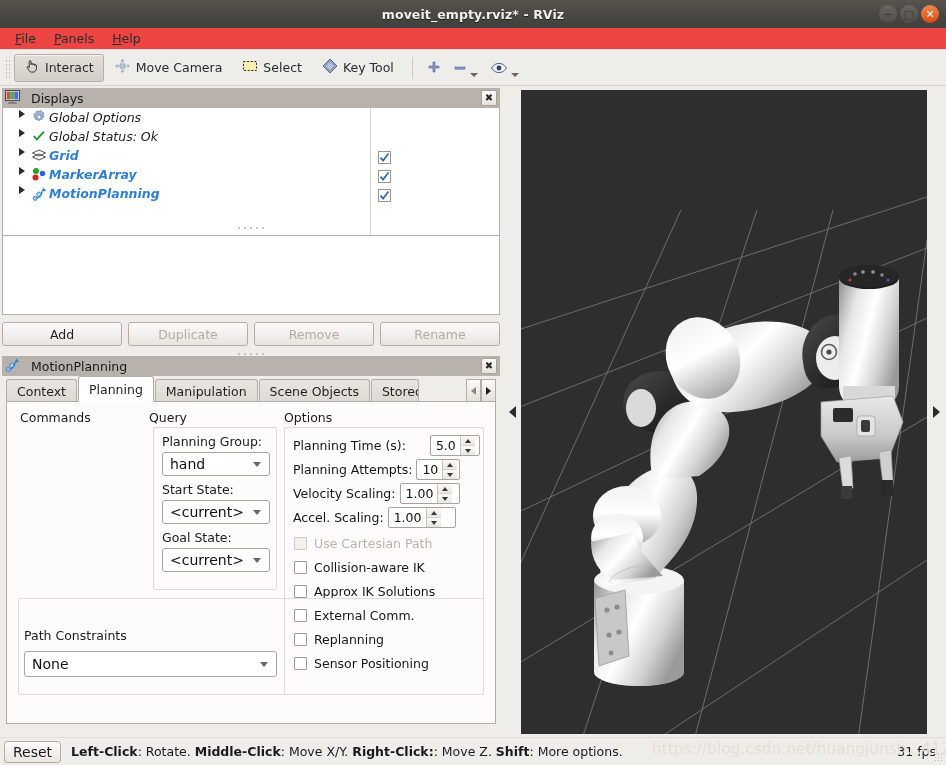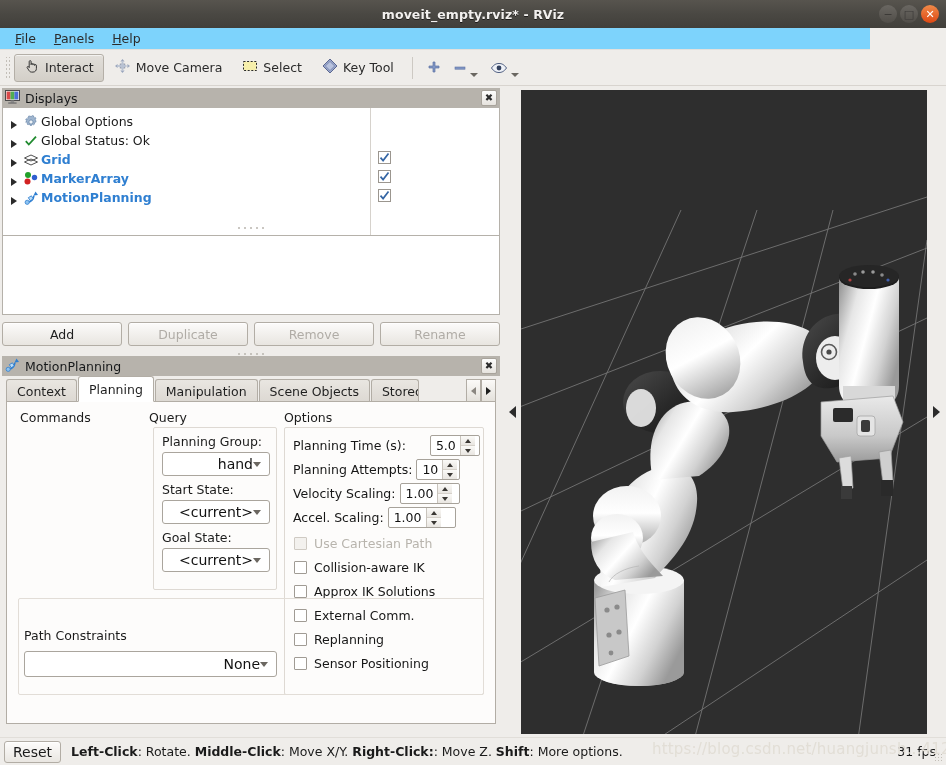--- a/index.html
+++ b/index.html
@@ -29,22 +29,22 @@
     display:flex; align-items:center; justify-content:center;
     font-size:11px; color:#3a3836; line-height:1;
   }
   .win-min { background: linear-gradient(to bottom,#6a6762,#504d48); }
   .win-max { background: linear-gradient(to bottom,#6a6762,#504d48); }
   .win-close { background: linear-gradient(to bottom,#f08a49,#dd4814); color:#fff; }
   .win-glyph { display:block; }
 
   
   .menubar {
-    position:absolute; left:0; top:28px; width:870px; height:22px;
-    background:#7dd3fc; display:flex; align-items:center; padding-left:6px;
+    position:absolute; left:0; top:28px; width:946px; height:22px;
+    background:#ef4444; display:flex; align-items:center; padding-left:6px;
     border-bottom:1px solid #e3e0dc;
   }
   .menu-item {
     padding: 2px 9px; color:#2b2b2b; font-size:12.5px; cursor:default;
   }
   .menu-item u { text-decoration: underline; }
 
   
   .toolbar {
     position:absolute; left:0; top:50px; width:946px; height:36px;
@@ -69,39 +69,39 @@
   .dropcaret { width:0;height:0;border-left:4px solid transparent;border-right:4px solid transparent;
      border-top:4px solid #6a6761; margin-left:3px; align-self:flex-end; margin-bottom:5px;}
 
   
   .left-dock { position:absolute; left:0; top:88px; width:502px; height:645px; }
 
   .panel-header {
     height:20px; background:#b7b3ac; display:flex; align-items:center;
     padding:0 3px; color:#16181a; font-size:12.5px; position:relative;
   }
-  .panel-header .ph-title { margin-left:5px; }
+  .panel-header .ph-title { margin-left:11px; }
   .ph-close {
     position:absolute; right:3px; top:2px; width:16px; height:16px;
     background: linear-gradient(to bottom,#fdfdfc,#e6e3de);
     border:1px solid #a8a39b; border-radius:2px;
     display:flex;align-items:center;justify-content:center;
     font-size:10px; color:#2b2b2b; line-height:1; font-weight:bold;
   }
 
   
   .displays-box {
     position:absolute; left:2px; top:0px; width:498px; height:130px;
     background:#fff; border:1px solid #b5b1aa; border-top:none;
     display:flex; flex-direction:column;
   }
   .tree-area { display:flex; height:100%; }
   .tree-left { width:368px; border-right:1px solid #d6d2cc; padding-top:2px; }
   .tree-right { flex:1; padding-top:2px; }
-  .trow { height:19px; display:flex; align-items:flex-end; padding-left:4px; }
+  .trow { height:19px; display:flex; align-items:flex-start; padding-left:12px;font-style:italic; }
   .t-arrow {
     width:14px; display:flex; align-items:center; justify-content:center;
   }
   .t-arrow i { width:0;height:0;border-top:4px solid transparent;border-bottom:4px solid transparent;
      border-left:6px solid #2b2b2b; display:block; }
   .t-icon { width:20px; display:flex; align-items:center; justify-content:center; }
   .t-label { font-size:12.5px; color:#1a1a1a; }
   .t-label.linkish { color:#2f7fd1; font-weight:bold; }
   .vrow { height:19px; display:flex; align-items:center; padding-left:7px; }
   .chk {
@@ -157,21 +157,21 @@
   .tsbtn {
     width:15px;height:23px;border:1px solid #b2ada5;
     background: linear-gradient(to bottom,#fbfaf8,#e4e1db);
     display:flex;align-items:center;justify-content:center;
   }
   .tsbtn i.l { width:0;height:0;border-top:4px solid transparent;border-bottom:4px solid transparent;border-right:5px solid #8b8781;}
   .tsbtn i.r { width:0;height:0;border-top:4px solid transparent;border-bottom:4px solid transparent;border-left:5px solid #1d1d1d;}
 
   .tabpage {
     position:absolute; left:4px; top:25px; width:490px; height:323px;
-    background:#fdfcfb; border:1px solid #b2ada5;text-align:right;
+    background:#fdfcfb; border:1px solid #b2ada5;
   }
 
   .sect-title { font-size:12.5px; color:#1b1b1b; }
 
   .group-frame { border:1px solid #ded9d3; border-radius:2px; }
 
   .cbtn {
     height:26px; border:1px solid #b2ada5; border-radius:3px;
     background: linear-gradient(to bottom,#fdfcfb,#eae7e2);
     display:flex; align-items:center; justify-content:center;

